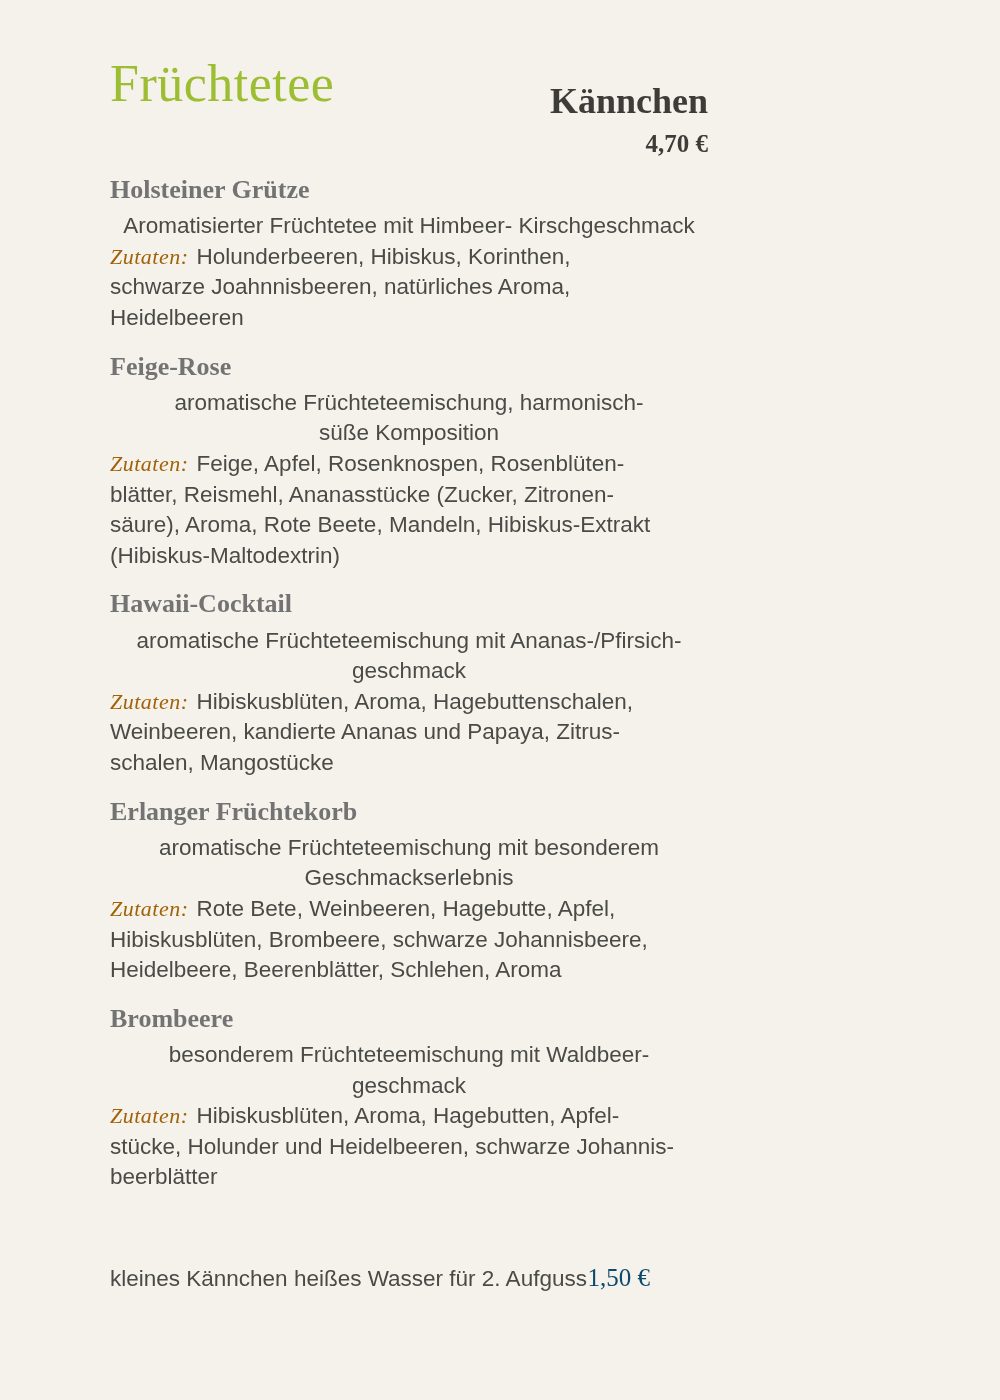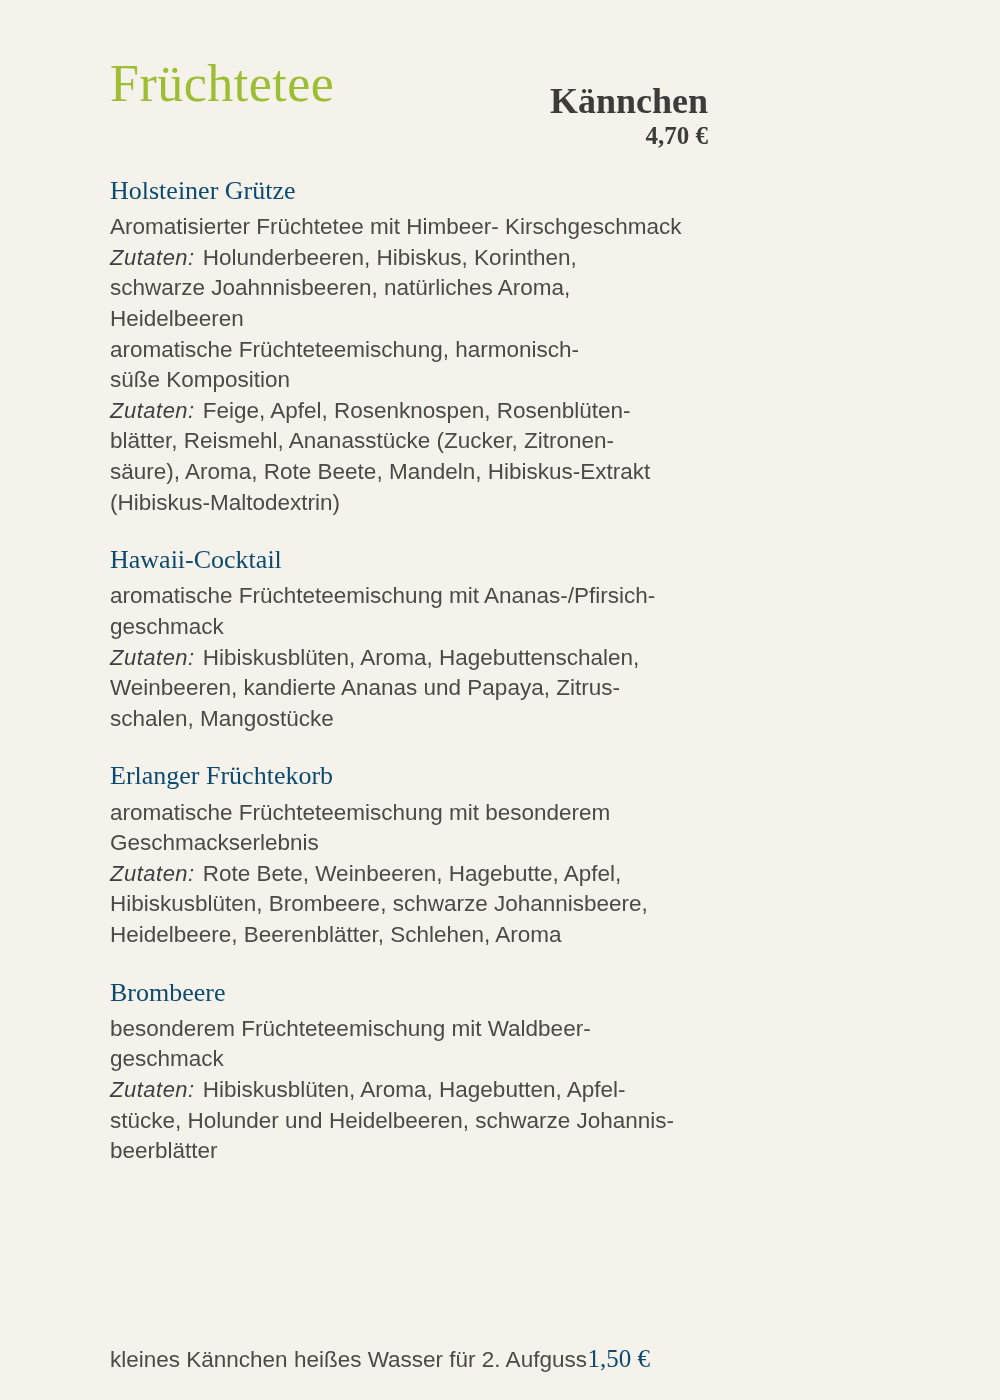--- a/index.html
+++ b/index.html
@@ -41,60 +41,62 @@
     color: #3d3c38;
     display: block;
     line-height: 1.1;
   }
   .price-header .price {
     font-family: "Liberation Serif", serif;
     font-weight: 700;
     font-size: 25px;
     color: #3d3c38;
     display: block;
+    margin-top: 8px;
     line-height: 1.1;
   }
   .menu-section { margin-top: 0; }
   .section-title {
     font-family: "Liberation Serif", serif;
-    font-weight: 400;
+    font-weight: 700;
     font-size: 26px;
-    color: #0c4a6e;
-    margin-top: 26px;
+    color: #737373;
+    margin-top: 17px;
     margin-bottom: 6px;
     line-height: 1.2;
   }
   .menu-section:first-of-type .section-title { margin-top: 14px; }
   .section-desc {
     font-size: 22.5px;
     line-height: 1.36;
     white-space: pre-line;
     color: #4a4a46;
+    text-align: center;
   }
   .zutaten-line {
     font-size: 22.5px;
     line-height: 1.36;
     color: #4a4a46;
   }
   .zutaten-label {
-    font-family: Liberation Sans, sans-serif;
+    font-family: Liberation Serif, serif;
     font-style: italic;
     font-size: 22px;
-    color: #404040;
+    color: #a16207;
     letter-spacing: 0.5px;
     margin-right: 8px;
   }
   .zutaten-text {
     white-space: pre-line;
   }
   .footer-row {
     position: absolute;
     left: 110px;
     right: 112px;
-    top: 1345px;
+    top: 1264px;
     display: flex;
     justify-content: space-between;
     align-items: baseline;
     text-align: center;
   }
   .footer-text {
     font-size: 22.5px;
     color: #4a4a46;
   }
   .footer-price {
@@ -119,20 +121,21 @@
   </div>
 
   <div class="menu-section">
     <h2 class="section-title">Holsteiner Grütze</h2>
     <div class="section-desc">Aromatisierter Früchtetee mit Himbeer- Kirschgeschmack</div>
     <div class="zutaten-line"><span class="zutaten-label">Zutaten:</span><span class="zutaten-text">Holunderbeeren, Hibiskus, Korinthen,
 schwarze Joahnnisbeeren, natürliches Aroma, Heidelbeeren</span></div>
   </div>
 
   <div class="menu-section">
+    <h2 class="section-title">Feige-Rose</h2>
     <div class="section-desc">aromatische Früchteteemischung, harmonisch-
 süße Komposition</div>
     <div class="zutaten-line"><span class="zutaten-label">Zutaten:</span><span class="zutaten-text">Feige, Apfel, Rosenknospen, Rosenblüten-
 blätter, Reismehl, Ananasstücke (Zucker, Zitronen-
 säure), Aroma, Rote Beete, Mandeln, Hibiskus-Extrakt
 (Hibiskus-Maltodextrin)</span></div>
   </div>
 
   <div class="menu-section">
     <h2 class="section-title">Hawaii-Cocktail</h2>

